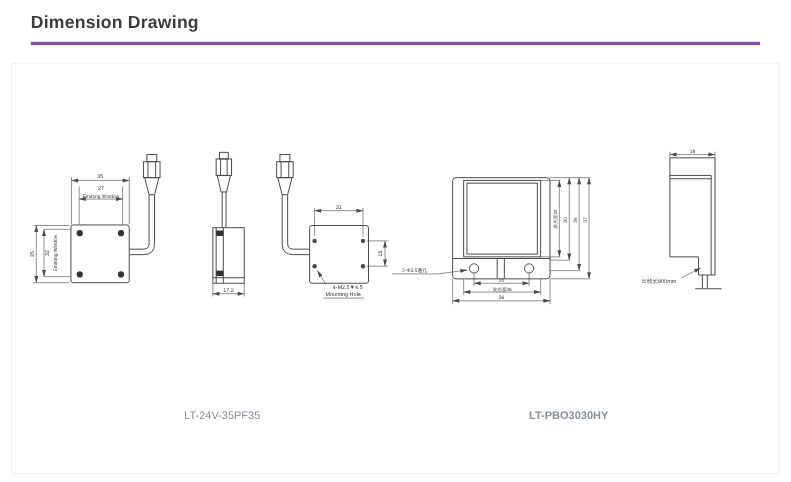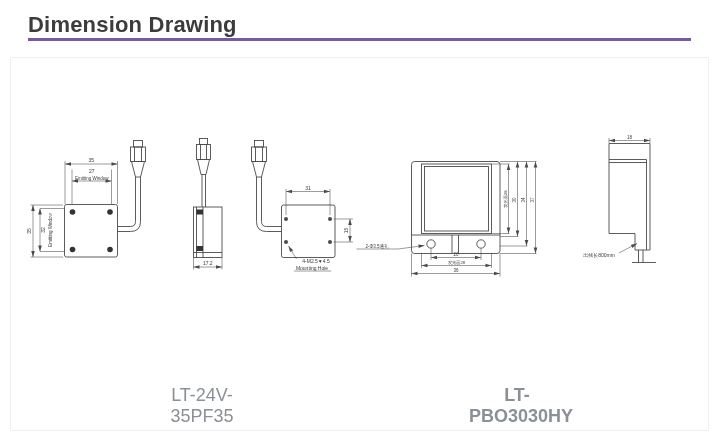--- a/index.html
+++ b/index.html
@@ -2,42 +2,42 @@
 <html><head>
 <meta charset="utf-8">
 <style>
   html,body{margin:0;padding:0;}
   body{
     width:719px;height:438px;position:relative;background:#ffffff;
     font-family:"Liberation Sans",sans-serif;overflow:hidden;
   }
   .page-title{
     position:absolute;left:28px;top:12px;margin:0;
-    font-size:22px;font-weight:bold;color:#3c3c3c;letter-spacing:0.2px;
+    font-size:16px;font-weight:bold;color:#3c3c3c;letter-spacing:0.2px;
   }
   .accent-rule{
     position:absolute;left:28px;top:38px;width:663px;height:3px;background:#7a57a5;
   }
   .content-frame{
     position:absolute;left:10px;top:57px;width:697px;height:372px;
     border:1px solid #f0f0f0;
   }
   .drawing-svg{position:absolute;left:0;top:0;}
   .ln{stroke:#4a4a4a;stroke-width:0.9;fill:none;}
   .lnf{stroke:#4a4a4a;stroke-width:0.9;fill:#ffffff;}
   .dim{stroke:#4a4a4a;stroke-width:0.55;fill:none;}
   .solid{fill:#333333;stroke:none;}
   .dot{fill:#4a4a4a;stroke:none;}
   .t{font-family:"Liberation Sans",sans-serif;fill:#3a3a3a;}
   .t5{font-size:5px;}
   .t45{font-size:4.5px;}
   .t4{font-size:4.2px;}
   .mid{text-anchor:middle;}
   .caption{
-    position:absolute;top:385px;font-size:18px;color:#8a9096;text-align:center;
+    position:absolute;top:373px;font-size:10px;color:#8a9096;text-align:center;
   }
   .caption-left{left:146px;width:112px;}
   .caption-right{left:469px;width:96px;font-weight:bold;}
 </style>
 </head>
 <body>
 
 <h1 class="page-title">Dimension Drawing</h1>
 <div class="accent-rule"></div>
 <div class="content-frame"></div>

